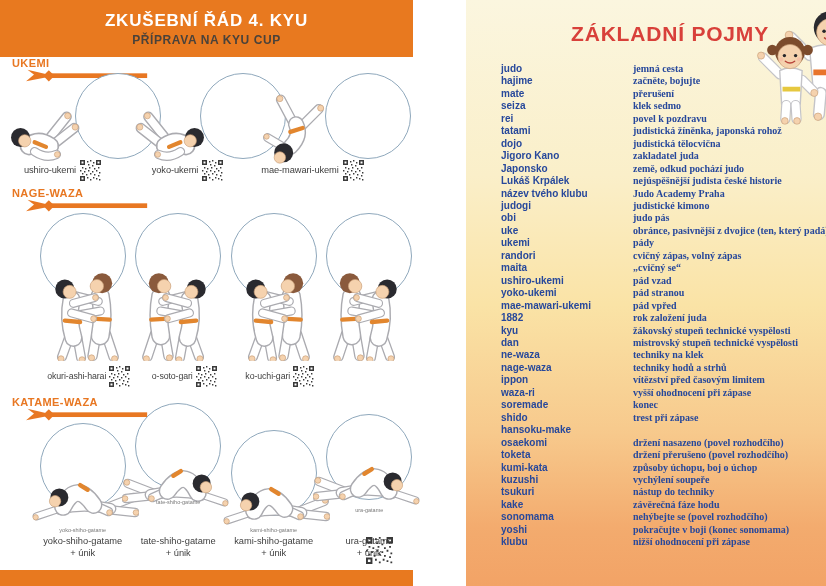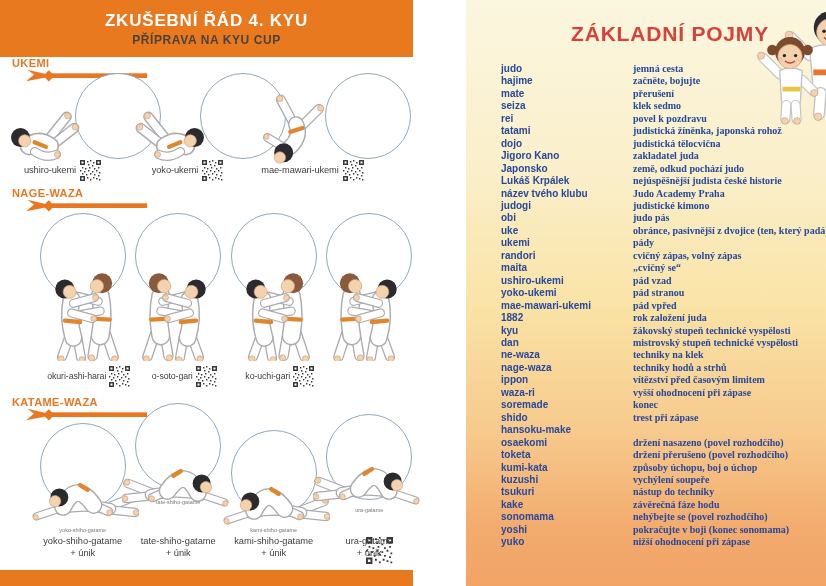--- a/index.html
+++ b/index.html
@@ -587,19 +587,19 @@
           <div class="gterm">sonomama</div>
           <div class="gdef">nehýbejte se (povel rozhodčího)</div>
         </div>
 
         <div class="grow">
           <div class="gterm">yoshi</div>
           <div class="gdef">pokračujte v boji (konec sonomama)</div>
         </div>
 
         <div class="grow">
-          <div class="gterm">yuko</div>
+          <div class="gterm">klubu</div>
           <div class="gdef">nižší ohodnocení při zápase</div>
         </div>
       </div>
   </div>
 
 </div>
 
 </body></html>

